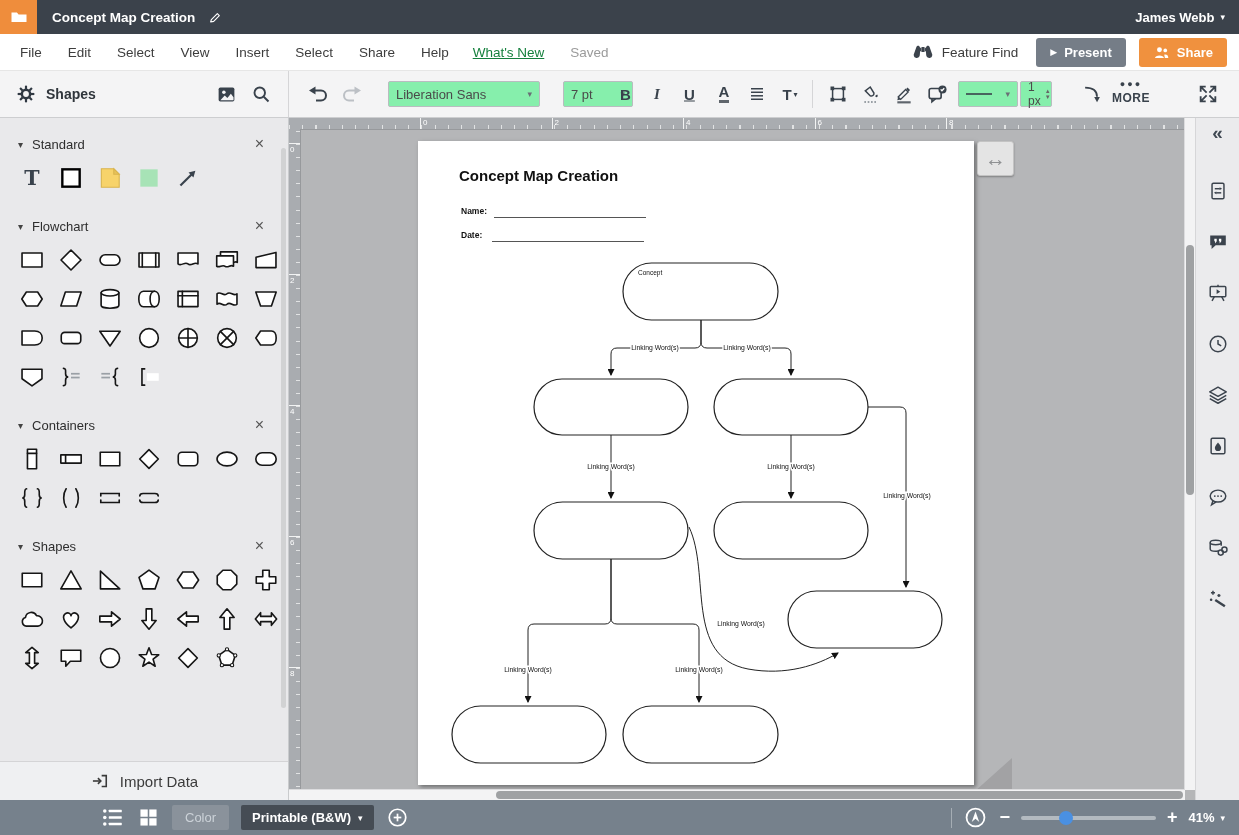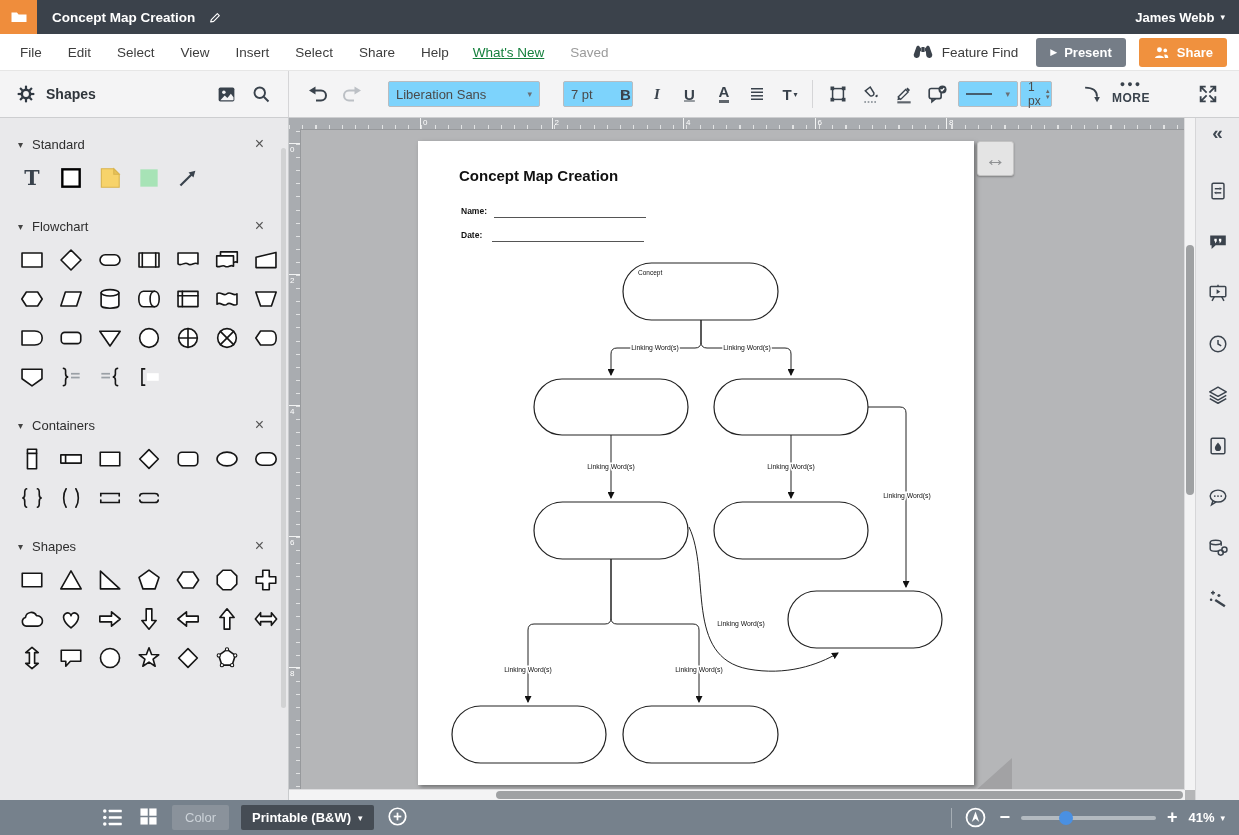--- a/index.html
+++ b/index.html
@@ -27,21 +27,21 @@
   .btn.present .play{font-size:9px;}
   .btn.share{background:#f0913e;margin-right:12px;}
   
   .toolbar{height:46px;background:#f4f4f5;border-bottom:1px solid #cdced0;position:relative;flex:0 0 auto;}
   .shapes-header{position:absolute;left:0;top:0;width:288px;height:100%;display:flex;align-items:center;border-right:1px solid #d5d5d7;}
   .shapes-header .ttl{font-size:14px;font-weight:bold;color:#2f353b;margin-left:10px;}
   .shapes-header .gear{margin-left:16px;}
   .shapes-header .hdr-icons{margin-left:auto;display:flex;gap:14px;margin-right:16px;}
   .tbi{position:absolute;top:50%;transform:translateY(-50%);width:24px;height:24px;display:flex;align-items:center;justify-content:center;}
   .tb-text{position:absolute;top:50%;transform:translateY(-50%);font-weight:bold;color:#39424c;}
-  .dd{position:absolute;top:10px;height:26px;background:#7dd3fc;border:1px solid #b9bcc0;border-radius:2px;
+  .dd{position:absolute;top:10px;height:26px;background:#86efac;border:1px solid #b9bcc0;border-radius:2px;
       display:flex;align-items:center;justify-content:space-between;padding:0 7px;font-size:13px;color:#4a4a4a;box-sizing:border-box;}
   .dd .caret{font-size:9px;color:#6a6f75;margin-left:6px;}
   .tsep{position:absolute;top:9px;height:28px;width:1px;background:#d5d5d7;}
   .more{position:absolute;top:6px;display:flex;flex-direction:column;align-items:center;color:#39424c;}
   .more .dots{font-size:9px;letter-spacing:2px;line-height:14px;}
   .more .lbl{font-size:12px;font-weight:bold;letter-spacing:.5px;}
   .a-ico{font-size:15px;font-weight:bold;color:#39424c;line-height:13px;text-align:center;}
   .a-ico .bar{display:block;height:3px;background:#5f656c;margin-top:2px;}
   .stepper{display:flex;flex-direction:column;font-size:6px;color:#666;line-height:6px;margin-left:4px;}
   
@@ -89,21 +89,21 @@
   .vscroll .thumb{position:absolute;top:127px;height:250px;left:1px;right:1px;background:#9fa1a3;border-radius:4px;}
   .hscroll{position:absolute;left:0;right:10px;bottom:0;height:10px;background:#f3f3f4;border-top:1px solid #dcdcde;}
   .hscroll .thumb{position:absolute;left:207px;right:2px;top:1px;bottom:1px;background:#9fa1a3;border-radius:4px;}
   
   .dock{width:43px;background:#ebebed;border-left:1px solid #d6d6d8;display:flex;flex-direction:column;align-items:center;
         padding-top:10px;flex:0 0 auto;}
   .dock .d-item{margin-bottom:27px;display:flex;align-items:center;justify-content:center;width:24px;height:24px;}
   .dock .collapse{font-size:19px;font-weight:bold;color:#3f4852;margin-bottom:14px;line-height:20px;}
   
   .bottombar{height:35px;background:#76818c;display:flex;align-items:center;flex:0 0 auto;}
-  .bb-left{display:flex;gap:12px;margin-left:100px;}
+  .bb-left{display:flex;align-items:center;gap:12px;margin-left:100px;}
   .bb-btn-color{background:#8a929b;color:#ccd2d8;font-size:13px;padding:5px 13px;border-radius:2px;}
   .bb-btn-print{background:#454c54;color:#fff;font-size:13px;font-weight:bold;padding:5px 11px;border-radius:2px;
                 display:flex;align-items:center;gap:7px;}
   .bb-btn-print .caret{font-size:9px;}
   .bb-right{margin-left:auto;display:flex;align-items:center;gap:11px;margin-right:14px;}
   .bb-sep{width:1px;height:20px;background:rgba(255,255,255,.35);}
   .zoom-minus,.zoom-plus{color:#fff;font-size:18px;font-weight:bold;}
   .slider{position:relative;width:135px;height:4px;background:#b3bac0;border-radius:2px;}
   .slider .knob{position:absolute;top:-5px;left:28%;width:14px;height:14px;border-radius:50%;background:#4a90e2;}
   .zoom-label{color:#fff;font-size:13px;font-weight:bold;display:flex;gap:6px;align-items:center;}
@@ -556,20 +556,28 @@
                 <circle cx="12" cy="4" r="1.5"></circle>
                 <circle cx="19.6" cy="9.6" r="1.5"></circle>
                 <circle cx="16.7" cy="18.6" r="1.5"></circle>
                 <circle cx="7.3" cy="18.6" r="1.5"></circle>
                 <circle cx="4.4" cy="9.6" r="1.5"></circle>
               </g>
             </svg>
           </div>
         </div>
       <div class="panel-scroll"></div>
+      <div class="import">
+        <svg width="20" height="20" viewBox="0 0 24 24" fill="none" stroke="#3a3a3a" stroke-width="1.9">
+          <path d="M14,5.5 h5.5 v13 H14"></path>
+            <line x1="3.5" y1="12" x2="13" y2="12"></line>
+            <polyline points="9.5,8.5 13,12 9.5,15.5"></polyline>
+        </svg>
+        <span>Import Data</span>
+      </div>
     </div>
 
     <div class="canvas">
       <div class="ruler-h">
           <i style="left: 131px;"></i>
           <span style="left: 134px;">0</span>
           <i style="left: 262.5px;"></i>
           <span style="left: 265.5px;">2</span>
           <i style="left: 394px;"></i>
           <span style="left: 397px;">4</span>

